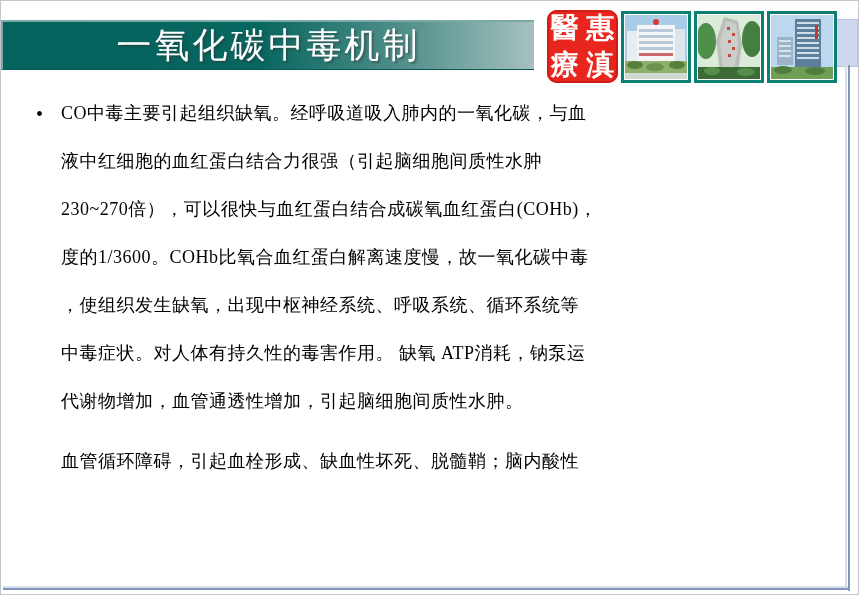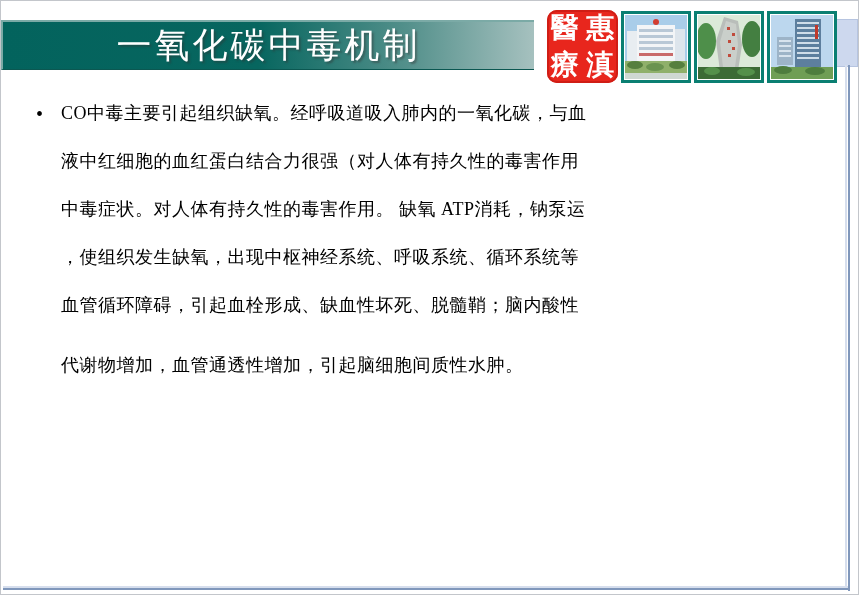--- a/index.html
+++ b/index.html
@@ -133,20 +133,22 @@
       <rect x="44" y="10" width="3" height="14" fill="#c0392b"></rect>
       <rect x="0" y="52" width="62" height="12" fill="#6f9e55"></rect>
       <ellipse cx="12" cy="55" rx="9" ry="4" fill="#4e7d3e"></ellipse>
       <ellipse cx="44" cy="56" rx="10" ry="4" fill="#4e7d3e"></ellipse>
     </svg>
   </div>
 
   <div class="body-text">
     <span class="bullet">•</span>
     <div class="line">CO中毒主要引起组织缺氧。经呼吸道吸入肺内的一氧化碳，与血</div>
-    <div class="line">液中红细胞的血红蛋白结合力很强（对人体有持久性的毒害作用</div>
+    <div class="line">液中红细胞的血红蛋白结合力很强（引起脑细胞间质性水肿</div>
+    <div class="line">230~270倍），可以很快与血红蛋白结合成碳氧血红蛋白(COHb)，</div>
+    <div class="line">度的1/3600。COHb比氧合血红蛋白解离速度慢，故一氧化碳中毒</div>
+    <div class="line">，使组织发生缺氧，出现中枢神经系统、呼吸系统、循环系统等</div>
     <div class="line">中毒症状。对人体有持久性的毒害作用。 缺氧 ATP消耗，钠泵运</div>
-    <div class="line">，使组织发生缺氧，出现中枢神经系统、呼吸系统、循环系统等</div>
+    <div class="line">代谢物增加，血管通透性增加，引起脑细胞间质性水肿。</div>
     <div class="line">血管循环障碍，引起血栓形成、缺血性坏死、脱髓鞘；脑内酸性</div>
-    <div class="line">代谢物增加，血管通透性增加，引起脑细胞间质性水肿。</div>
   </div>
 
 </div>
 
 </body></html>

